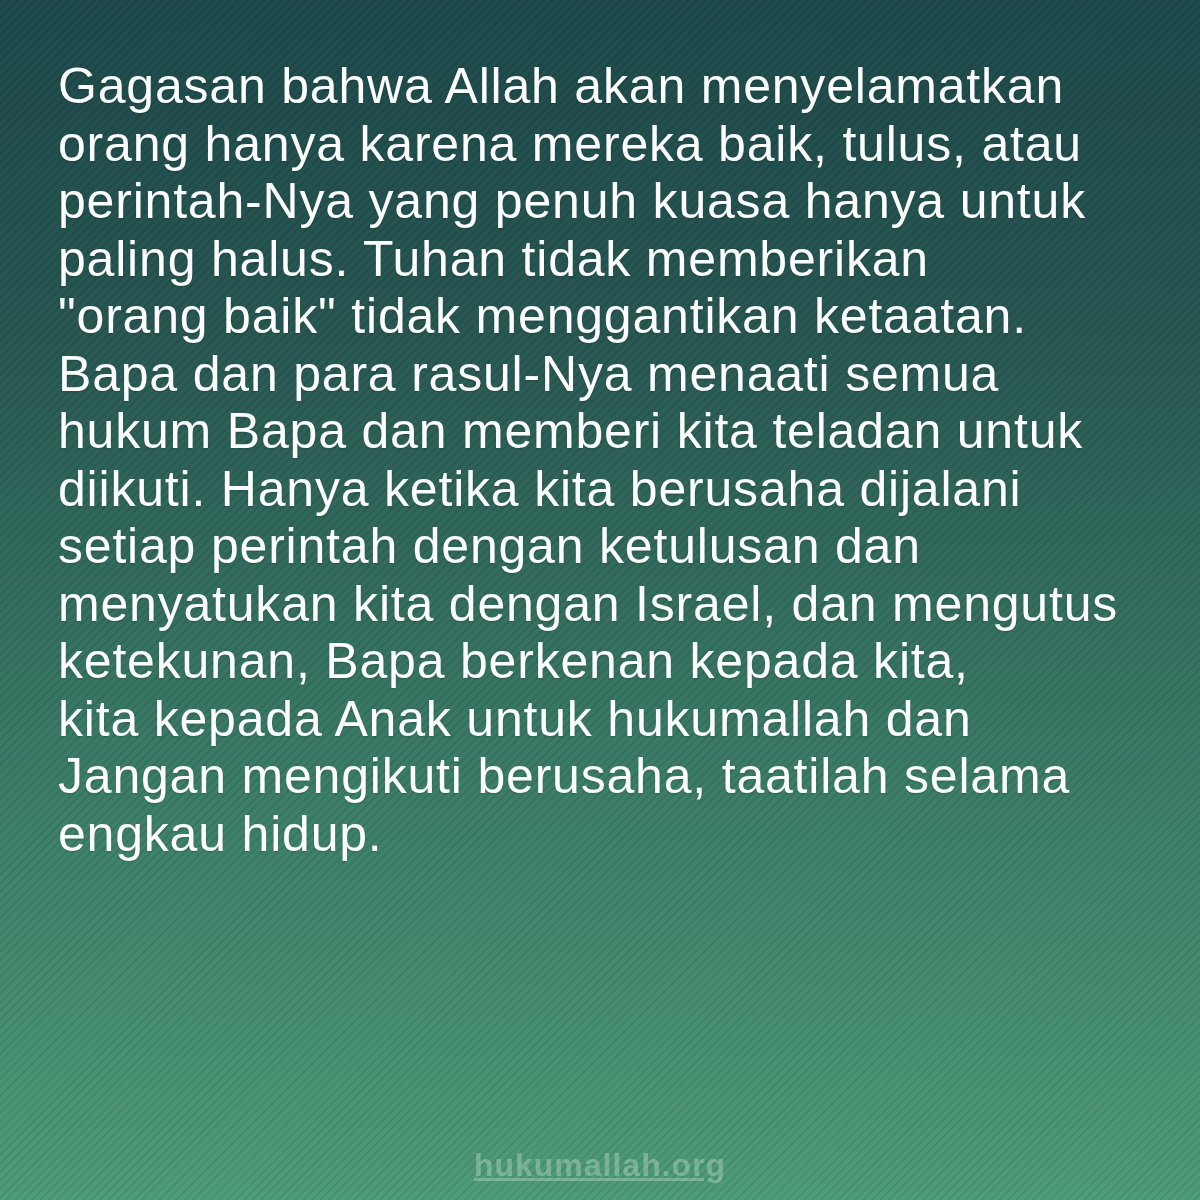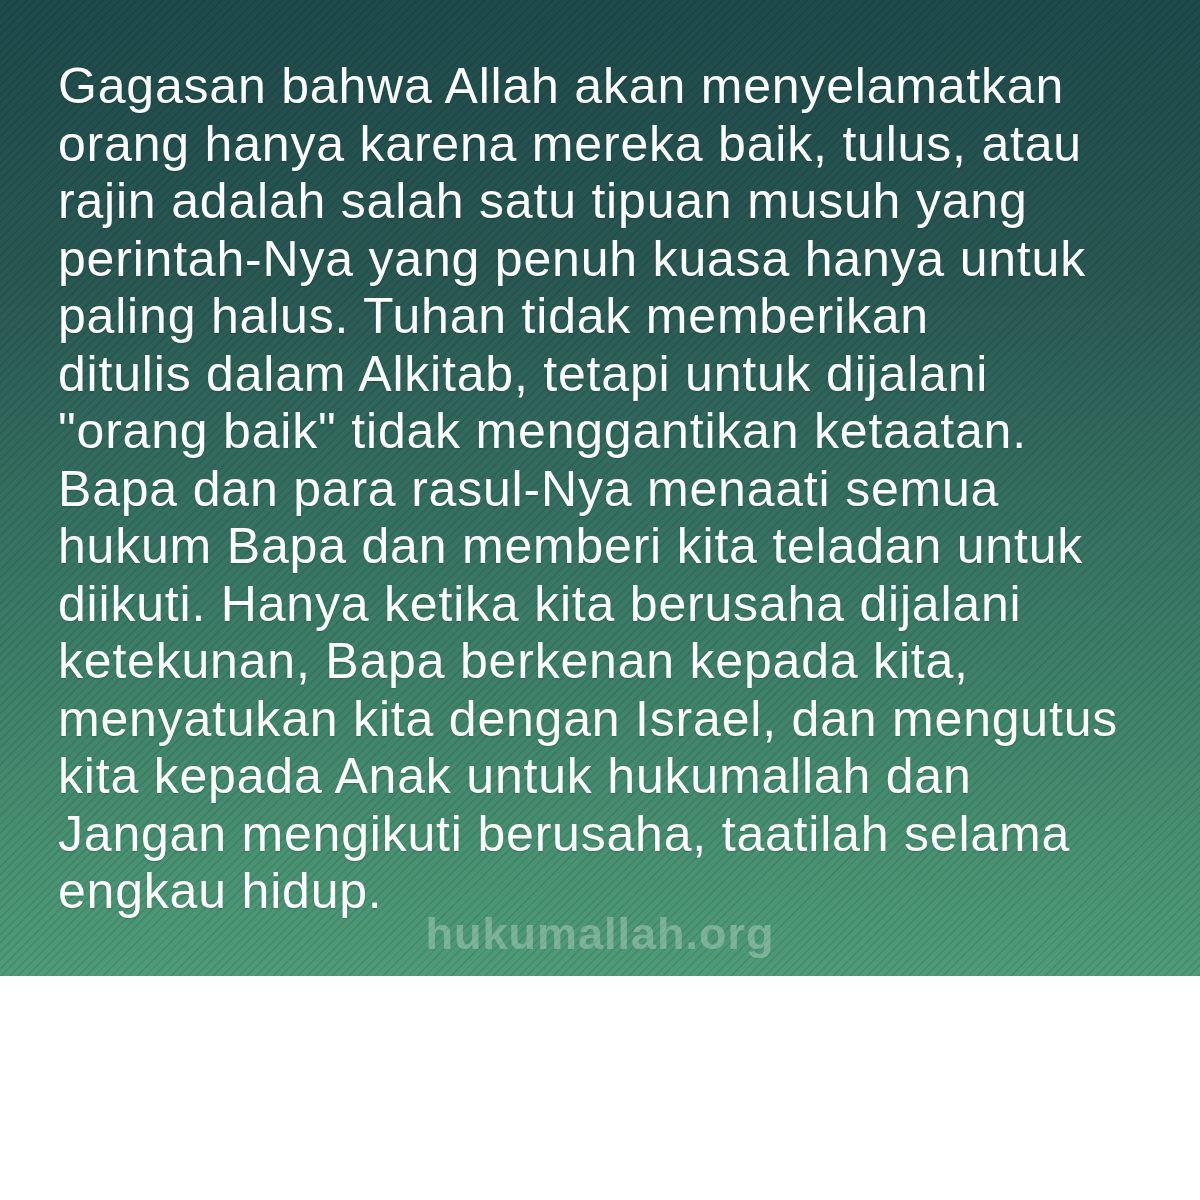--- a/index.html
+++ b/index.html
@@ -2,21 +2,21 @@
 <html><head>
 <meta charset="utf-8">
 <style>
   html, body {
     margin: 0;
     padding: 0;
   }
   .canvas {
     position: relative;
     width: 1200px;
-    height: 976px;
+    height: 1200px;
     overflow: hidden;
     background-image:
       repeating-linear-gradient(135deg,
         rgba(0,0,0,0.085) 0px, rgba(0,0,0,0.085) 2px,
         rgba(0,0,0,0.0) 2px, rgba(0,0,0,0.0) 6px),
       linear-gradient(180deg, #1e4a4b 0%, #295853 28%, #3a7a66 62%, #4f9c78 100%);
     font-family: "Liberation Sans", sans-serif;
   }
   .quote-text {
     position: absolute;
@@ -32,41 +32,41 @@
   }
   .quote-line {
     white-space: nowrap;
   }
   .watermark {
     position: absolute;
     left: 0;
     right: 0;
     bottom: 16px;
     text-align: center;
-    font-size: 45px;
+    font-size: 32px;
     font-weight: bold;
     letter-spacing: 1px;
     color: rgba(255,255,255,0.27);
+    text-decoration: underline;
   }
 </style>
 </head>
 <body>
 
 <div class="canvas">
   <div class="quote-text">
     <div class="quote-line">Gagasan bahwa Allah akan menyelamatkan</div>
     <div class="quote-line">orang hanya karena mereka baik, tulus, atau</div>
-    <div class="quote-line">rajin adalah salah satu tipuan musuh yang</div>
     <div class="quote-line">perintah-Nya yang penuh kuasa hanya untuk</div>
     <div class="quote-line">paling halus. Tuhan tidak memberikan</div>
-    <div class="quote-line">ditulis dalam Alkitab, tetapi untuk dijalani</div>
     <div class="quote-line">"orang baik" tidak menggantikan ketaatan.</div>
     <div class="quote-line">Bapa dan para rasul-Nya menaati semua</div>
     <div class="quote-line">hukum Bapa dan memberi kita teladan untuk</div>
     <div class="quote-line">diikuti. Hanya ketika kita berusaha dijalani</div>
+    <div class="quote-line">setiap perintah dengan ketulusan dan</div>
+    <div class="quote-line">menyatukan kita dengan Israel, dan mengutus</div>
     <div class="quote-line">ketekunan, Bapa berkenan kepada kita,</div>
-    <div class="quote-line">menyatukan kita dengan Israel, dan mengutus</div>
     <div class="quote-line">kita kepada Anak untuk hukumallah dan</div>
     <div class="quote-line">Jangan mengikuti berusaha, taatilah selama</div>
     <div class="quote-line">engkau hidup.</div>
   </div>
   <div class="watermark">hukumallah.org</div>
 </div>
 
 </body></html>

